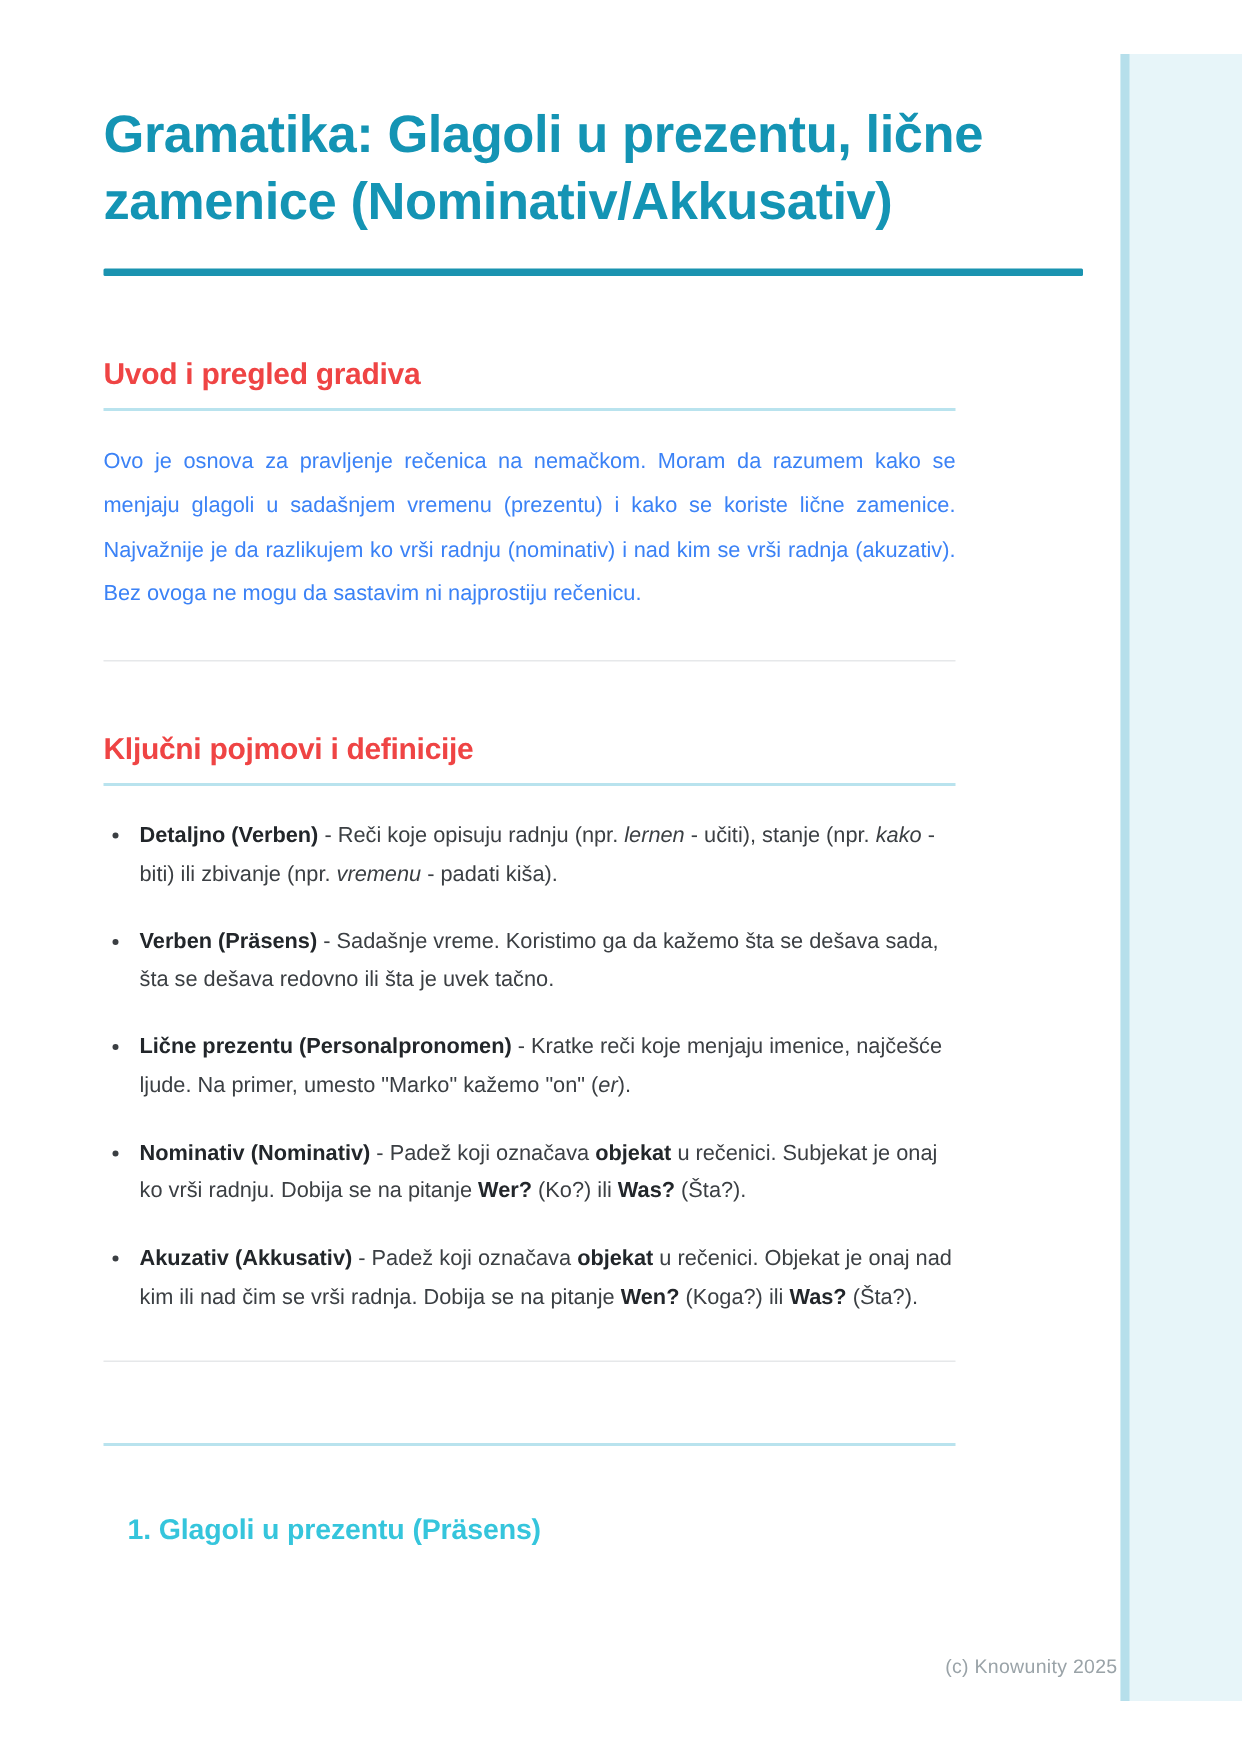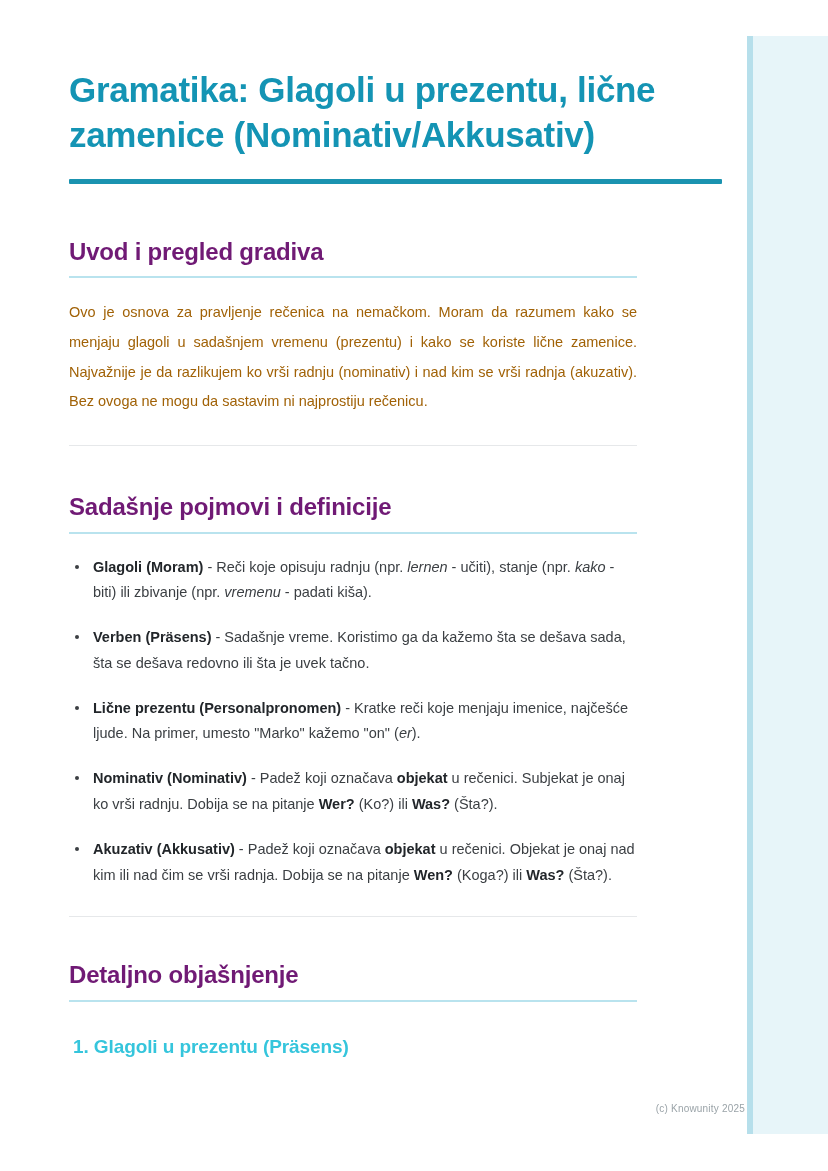--- a/index.html
+++ b/index.html
@@ -69,44 +69,44 @@
     background: #1a93b0;
     border-radius: 1px;
   }
 
   
   .section {
     margin-top: 0;
   }
   .section-head {
     margin: 0;
-    font-size: 24px;
+    font-size: 20px;
     font-weight: bold;
-    color: #701a75;
+    color: #ef4444;
     letter-spacing: -0.2px;
     line-height: 1.2;
   }
   .section-rule {
     margin-top: 10px;
     width: 568px;
     height: 2px;
     background: #b9e3ee;
   }
 
   .sec-intro { padding-top: 54px; }
   .sec-keyterms { padding-top: 47px; }
   .sec-detail { padding-top: 44px; }
 
   
   .body-par {
     margin: 0;
     padding-top: 20px;
     font-size: 14.5px;
     line-height: 2.04;
-    color: #a16207;
+    color: #3b82f6;
     text-align: justify;
     width: 568px;
   }
 
   
   .divider {
     margin-top: 28px;
     width: 568px;
     height: 1px;
     background: #e6e8ea;
@@ -135,34 +135,34 @@
     width: 4px;
     height: 4px;
     border-radius: 50%;
     background: #3b3f43;
   }
   .term-item b { color: #22262a; font-weight: bold; }
   .term-item i { font-style: italic; }
 
   
   .sub-head {
-    margin: 4px;
+    margin: 16px;
     padding-top: 30px;
     font-size: 19px;
     font-weight: bold;
     color: #35c5dc;
     letter-spacing: -0.1px;
   }
 
   
   .footer-note {
     position: absolute;
     right: 44px;
     top: 1103px;
-    font-size: 10px;
+    font-size: 13px;
     color: #9aa3a8;
     letter-spacing: 0.2px;
   }
 </style>
 </head>
 <body>
 
 <div class="page">
 
   <div class="side-panel"></div>
@@ -175,26 +175,26 @@
 
     <div class="section sec-intro">
       <h2 class="section-head">Uvod i pregled gradiva</h2>
       <div class="section-rule"></div>
       <p class="body-par">Ovo je osnova za pravljenje rečenica na nemačkom. Moram da razumem kako se menjaju glagoli u sadašnjem vremenu (prezentu) i kako se koriste lične zamenice. Najvažnije je da razlikujem ko vrši radnju (nominativ) i nad kim se vrši radnja (akuzativ). Bez ovoga ne mogu da sastavim ni najprostiju rečenicu.</p>
     </div>
 
     <div class="divider"></div>
 
     <div class="section sec-keyterms">
-      <h2 class="section-head">Sadašnje pojmovi i definicije</h2>
+      <h2 class="section-head">Ključni pojmovi i definicije</h2>
       <div class="section-rule"></div>
       <ul class="term-list">
         <li class="term-item">
           <span class="bullet"></span>
-          <b>Glagoli (Moram)</b><span> - Reči koje opisuju radnju (npr. <i>lernen</i> - učiti), stanje (npr. <i>kako</i> - biti) ili zbivanje (npr. <i>vremenu</i> - padati kiša).</span>
+          <b>Detaljno (Verben)</b><span> - Reči koje opisuju radnju (npr. <i>lernen</i> - učiti), stanje (npr. <i>kako</i> - biti) ili zbivanje (npr. <i>vremenu</i> - padati kiša).</span>
         </li>
         <li class="term-item">
           <span class="bullet"></span>
           <b>Verben (Präsens)</b><span> - Sadašnje vreme. Koristimo ga da kažemo šta se dešava sada, šta se dešava redovno ili šta je uvek tačno.</span>
         </li>
         <li class="term-item">
           <span class="bullet"></span>
           <b>Lične prezentu (Personalpronomen)</b><span> - Kratke reči koje menjaju imenice, najčešće ljude. Na primer, umesto "Marko" kažemo "on" (<i>er</i>).</span>
         </li>
         <li class="term-item">
@@ -204,21 +204,20 @@
         <li class="term-item">
           <span class="bullet"></span>
           <b>Akuzativ (Akkusativ)</b><span> - Padež koji označava <b>objekat</b> u rečenici. Objekat je onaj nad kim ili nad čim se vrši radnja. Dobija se na pitanje <b>Wen?</b> (Koga?) ili <b>Was?</b> (Šta?).</span>
         </li>
       </ul>
     </div>
 
     <div class="divider"></div>
 
     <div class="section sec-detail">
-      <h2 class="section-head">Detaljno objašnjenje</h2>
       <div class="section-rule"></div>
       <h3 class="sub-head">1. Glagoli u prezentu (Präsens)</h3>
     </div>
 
   </div>
 
   <div class="footer-note">(c) Knowunity 2025</div>
 
 </div>
 

